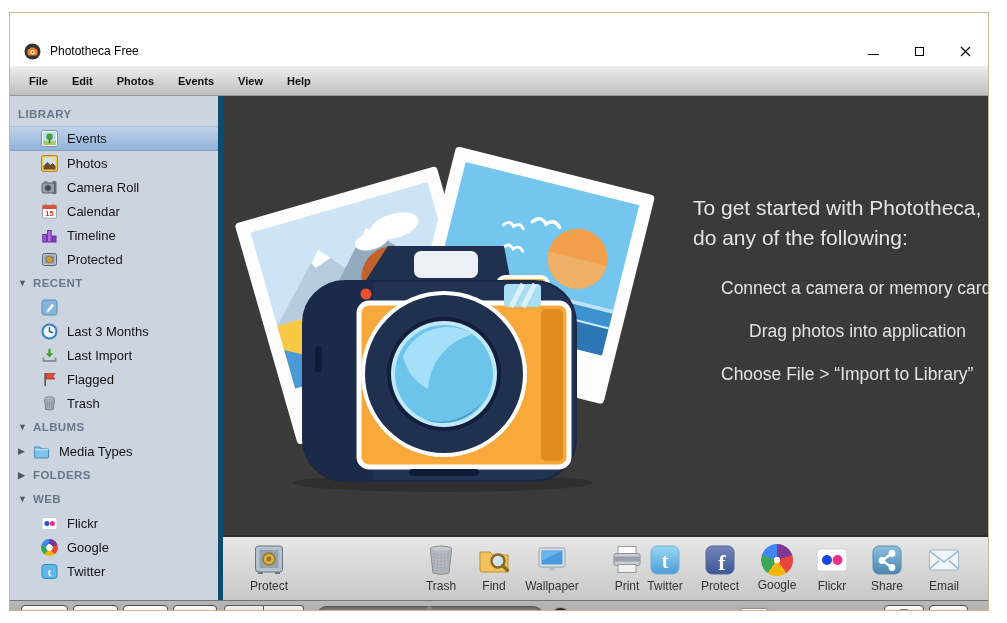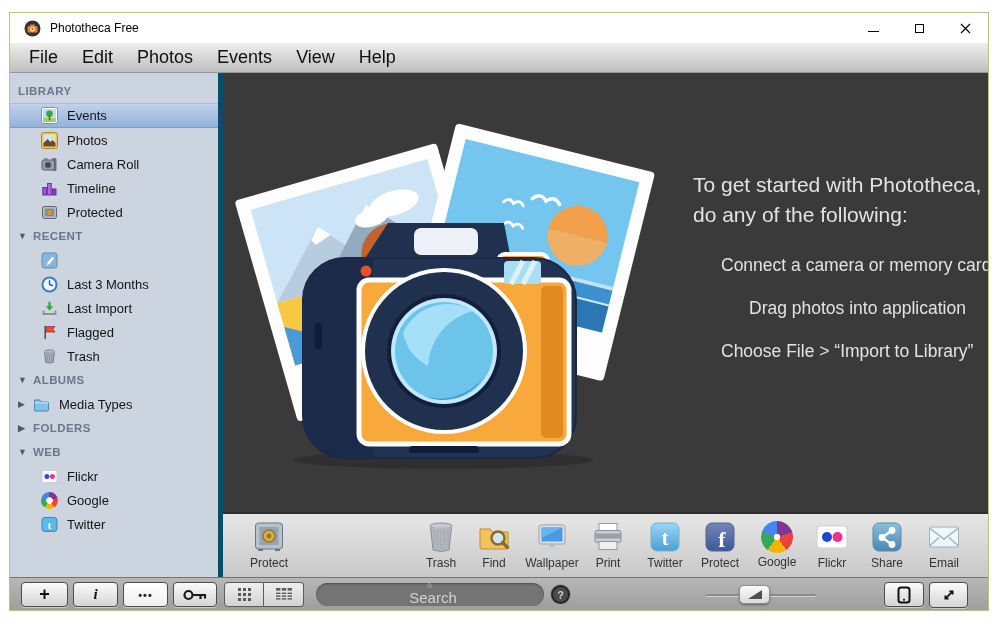--- a/index.html
+++ b/index.html
@@ -1,30 +1,30 @@
 <!DOCTYPE html>
 <html><head>
 <meta charset="utf-8">
 <style>
   * { box-sizing: border-box; margin: 0; padding: 0; }
   html,body { width:1007px; height:623px; background:#fff; font-family:"Liberation Sans",sans-serif; }
   .window { position:absolute; left:9px; top:12px; width:980px; height:599px; border:1px solid #c6ba8f; background:#fff; overflow:hidden; }
 
   
-  .titlebar { height:30px; background:#fff; display:flex; align-items:center; }
+  .titlebar { height:30px; background:#fff; display:flex; align-items:center;margin-top:23px; }
   .app-icon { width:17px; height:17px; margin-left:14px; flex:none; }
   .title-text { margin-left:9px; font-size:12px; color:#000; }
   .win-controls { margin-left:auto; display:flex; height:100%; }
   .win-btn { width:46px; height:100%; display:flex; align-items:center; justify-content:center; }
   .glyph-min { width:11px; border-top:1px solid #000; margin-top:6px; }
   .glyph-max { width:9px; height:9px; border:1px solid #000; }
 
   
   .menubar { height:30px; background:linear-gradient(#eeeeee,#bfbfbf); border-bottom:1px solid #979797; display:flex; align-items:center; padding-left:7px; }
-  .menu-item { padding:0 12px; font-size:18px; color:#101010; height:100%; display:flex; align-items:center; }
+  .menu-item { padding:0 12px; font-size:11px; color:#101010; height:100%; display:flex; align-items:center;font-weight:bold; }
 
   
   .body-row { display:flex; height:504px; }
   .sidebar { width:213px; background:#ccd4df; border-right:5px solid #0c4a6e; padding-top:6px; font-size:13px; overflow:hidden; }
   .sb-header { height:24px; display:flex; align-items:center; padding-left:8px; color:#68778c; font-weight:bold; font-size:11.5px; letter-spacing:.4px; }
   .sb-tri { width:15px; font-size:9px; color:#505a66; flex:none; }
   .sb-item { height:24px; display:flex; align-items:center; padding-left:31px; color:#141414; }
   .sb-item.selected { background:linear-gradient(#c0d2e9,#92b2d9); border-top:1px solid #a3bddb; border-bottom:1px solid #7d9dc5; height:25px; }
   .sb-item.child { padding-left:8px; }
   .si { width:17px; height:17px; margin-right:9px; flex:none; display:inline-block; }
@@ -143,20 +143,30 @@
         <svg class="si" viewBox="0 0 17 17">
           <rect x="11" y="2" width="4.5" height="13" rx="1.5" fill="#6b7078"></rect>
           <rect x="1" y="4" width="12.5" height="10" rx="2" fill="#9aa0ab" stroke="#5c626e"></rect>
           <rect x="2.5" y="2.2" width="4.5" height="2.6" rx="1" fill="#7d838d"></rect>
           <circle cx="7" cy="9" r="3.3" fill="#5c626e"></circle>
           <circle cx="7" cy="9" r="1.9" fill="#3b4049"></circle>
         </svg>
         <span>Camera Roll</span>
       </div>
 
+      <div class="sb-item">
+        <svg class="si" viewBox="0 0 17 17">
+          <rect x="4" y=".8" width="1.6" height="2.6" fill="#888"></rect>
+          <rect x="11.4" y=".8" width="1.6" height="2.6" fill="#888"></rect>
+          <rect x="1.5" y="2.2" width="14" height="13" rx="1.5" fill="#fff" stroke="#9aa2ac"></rect>
+          <rect x="1.5" y="2.2" width="14" height="3.8" fill="#d94f3a"></rect>
+          <text x="8.5" y="13" font-size="7.5" font-weight="bold" fill="#d04030" text-anchor="middle" font-family="Liberation Sans, sans-serif">15</text>
+        </svg>
+        <span>Calendar</span>
+      </div>
 
       <div class="sb-item">
         <svg class="si" viewBox="0 0 17 17">
           <rect x="1.8" y="7.5" width="3.6" height="7.5" fill="#a05ad5" stroke="#6a2a9a"></rect>
           <rect x="6.6" y="3.5" width="3.6" height="11.5" fill="#b070e0" stroke="#6a2a9a"></rect>
           <rect x="11.4" y="9" width="3.6" height="6" fill="#8a3ec0" stroke="#6a2a9a"></rect>
         </svg>
         <span>Timeline</span>
       </div>
 
@@ -367,21 +377,21 @@
 
         <div class="tb-item" style="left:239px">
           <svg class="tb-icon" viewBox="0 0 34 34">
             <path d="M3 9 h10 l2.5 3 h15.5 v15 a2 2 0 0 1 -2 2 h-24 a2 2 0 0 1 -2 -2 z" fill="#f2c35c" stroke="#c08c2c"></path>
             <circle cx="21" cy="18" r="6.5" fill="#cfe3f2" stroke="#8a6a20" stroke-width="2.4"></circle>
             <path d="M25.5 22.5 L30.5 27.5" stroke="#8a6a20" stroke-width="3.2" stroke-linecap="round"></path>
           </svg>
           <div class="tb-label">Find</div>
         </div>
 
-        <div class="tb-item" style="left:353px">
+        <div class="tb-item" style="left:372px">
           <svg class="tb-icon" viewBox="0 0 34 34">
             <rect x="8" y="3.5" width="18" height="8" fill="#fff" stroke="#999"></rect>
             <rect x="4" y="10.5" width="26" height="12" rx="2" fill="#c9cdd4" stroke="#8a8f98"></rect>
             <rect x="4" y="13.5" width="26" height="5" fill="#9aa0a8"></rect>
             <rect x="8" y="21.5" width="18" height="8" fill="#eef0f4" stroke="#999"></rect>
           </svg>
           <div class="tb-label">Print</div>
         </div>
 
         <div class="tb-item" style="left:410px">

